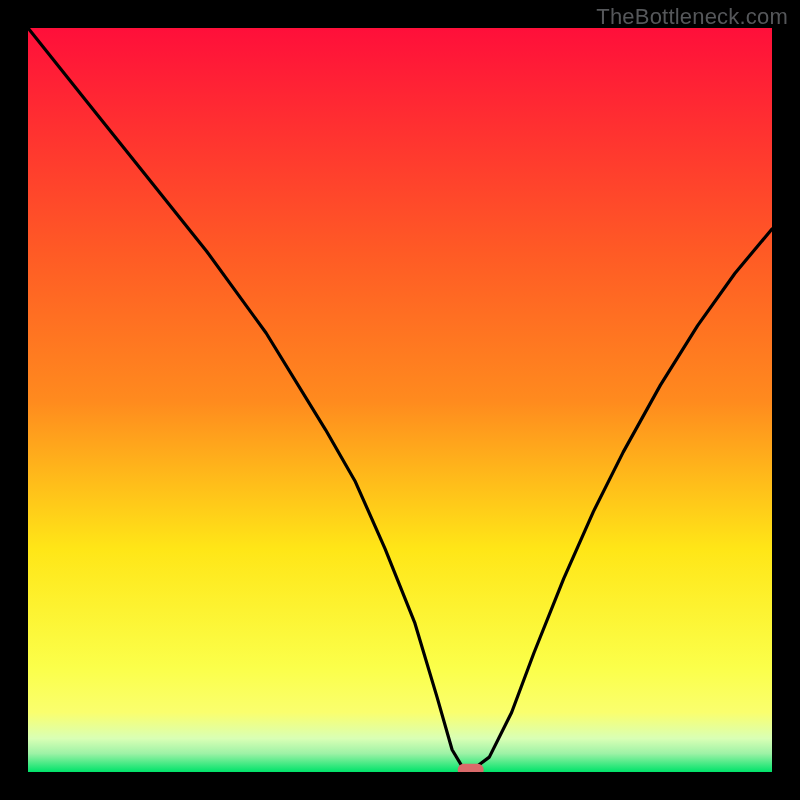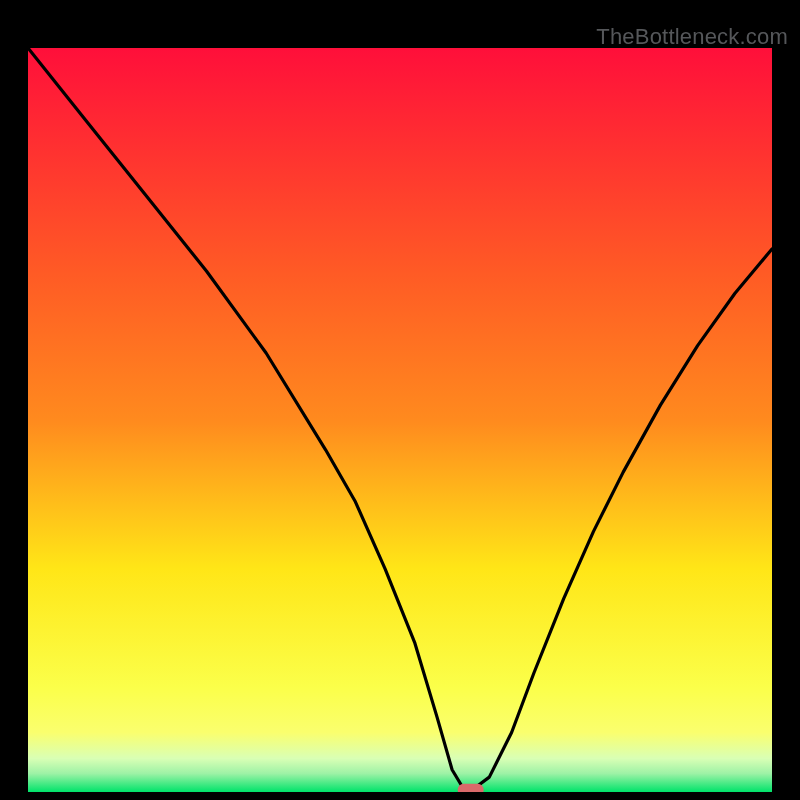--- a/index.html
+++ b/index.html
@@ -9,21 +9,20 @@
     height: 800px;
     background: #000;
     overflow: hidden;
     font-family: Arial, Helvetica, sans-serif;
   }
   .frame {
     position: relative;
     width: 800px;
     height: 696px;
     background: #000;
-    margin-top: 20px;
   }
   .plot-area {
     position: absolute;
     left: 28px;
     top: 28px;
     width: 744px;
     height: 744px;
     overflow: hidden;
   }
   .watermark {

